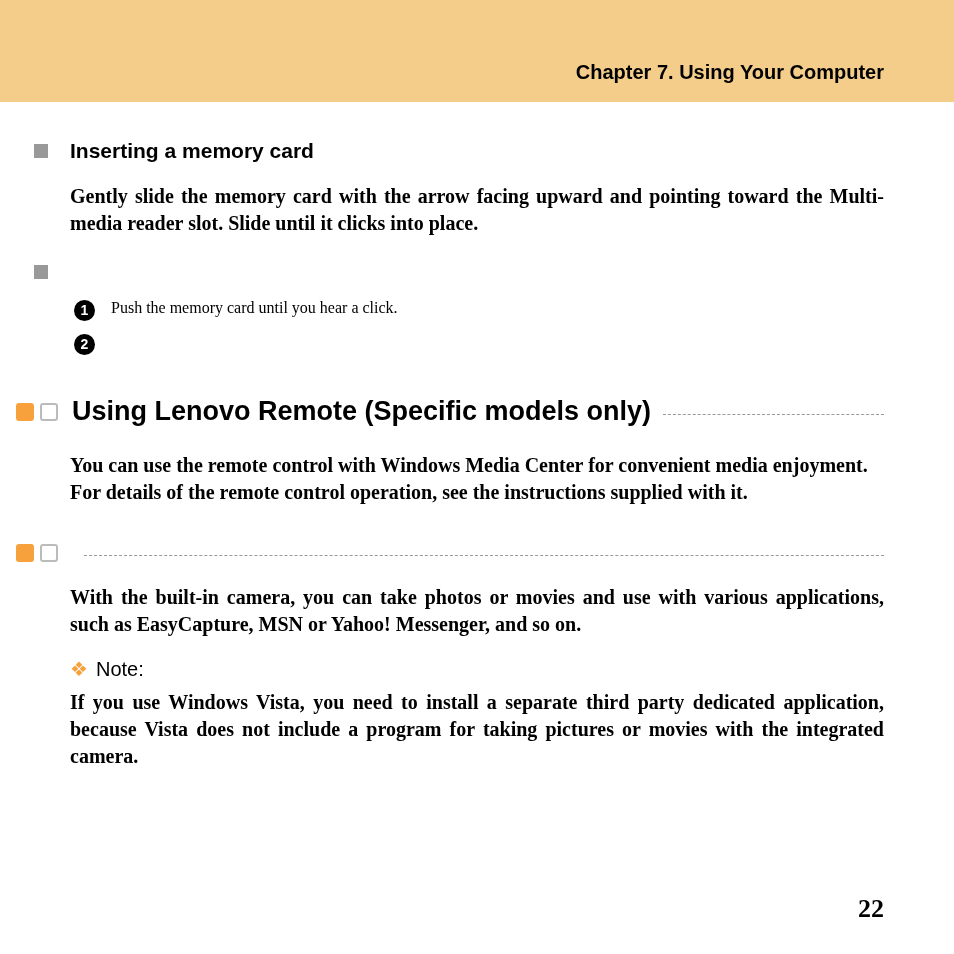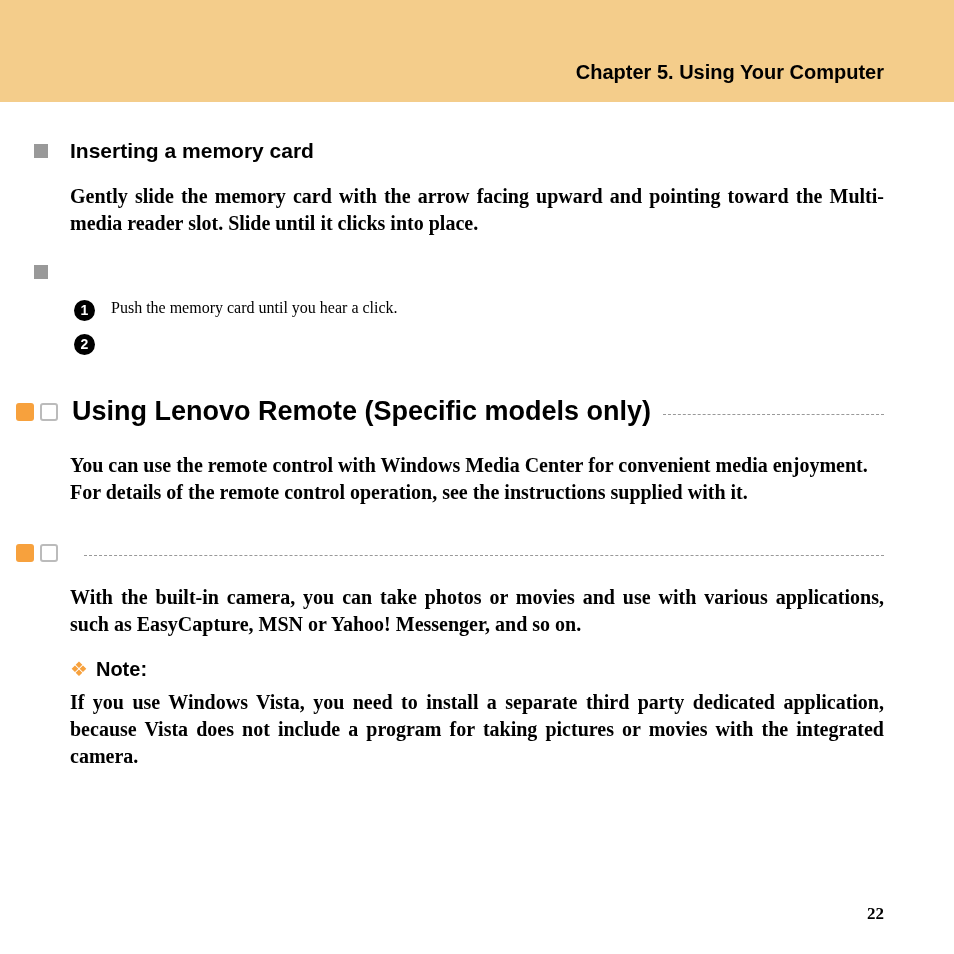--- a/index.html
+++ b/index.html
@@ -133,44 +133,44 @@
     align-items: center;
   }
   .note-icon {
     color: #f7a13d;
     font-size: 20px;
     margin-right: 8px;
     line-height: 1;
   }
   .note-label {
     font-family: Arial, Helvetica, sans-serif;
-    font-weight: bold;
+    font-weight: normal;
     font-size: 20px;
   }
   .page-number {
     position: absolute;
     right: 70px;
     bottom: 30px;
     font-family: "Palatino Linotype", Georgia, serif;
     font-weight: bold;
-    font-size: 17px;
+    font-size: 26px;
   }
   .page-wrap {
     position: relative;
     width: 954px;
     height: 954px;
   }
 </style>
 </head>
 <body>
 
 <div class="page-wrap">
 
   <div class="header-band">
-    <div class="chapter-title">Chapter 5. Using Your Computer</div>
+    <div class="chapter-title">Chapter 7. Using Your Computer</div>
   </div>
 
   <div class="content">
 
     <div class="sub-section">
       <div class="sub-heading-row">
         <div class="square-bullet"></div>
         <div class="sub-heading">Inserting a memory card</div>
       </div>
       <div class="body-text">Gently slide the memory card with the arrow facing upward and pointing toward the Multi-media reader slot. Slide until it clicks into place.</div>

